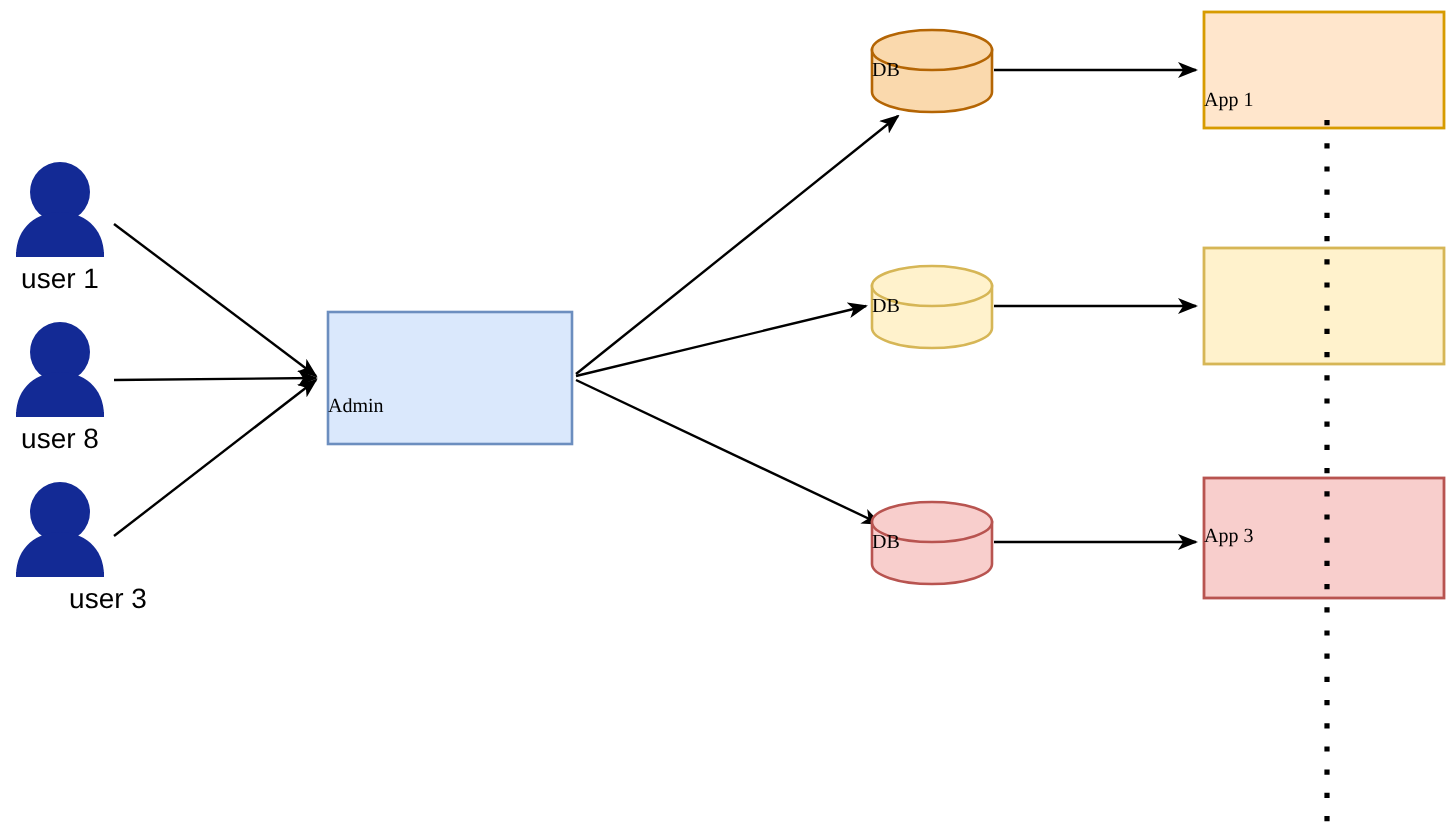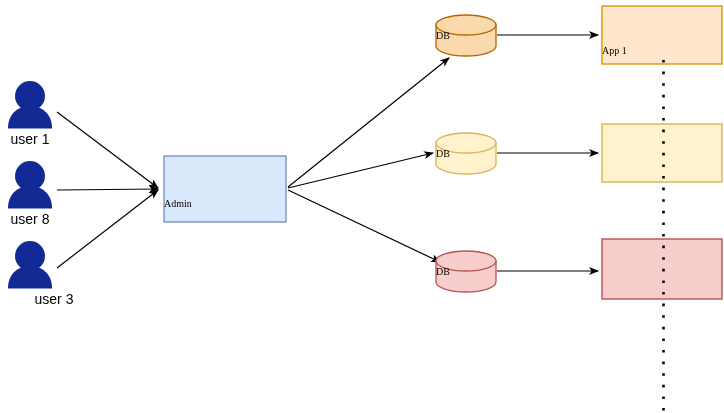--- a/index.html
+++ b/index.html
@@ -106,14 +106,15 @@
   <div class="user-label" style="left:0px; top:211px; width:60px;">user 8</div>
   <div class="user-label" style="left:0px; top:291px; width:60px;padding-left:24px;">user 3</div>
 
   <div class="node-label" style="left:164px; top:183px; width:122px;margin-top:15px;">Admin</div>
 
   <div class="node-label" style="left:436px; top:30px; width:60px;">DB</div>
   <div class="node-label" style="left:436px; top:148px; width:60px;">DB</div>
   <div class="node-label" style="left:436px; top:266px; width:60px;">DB</div>
 
   <div class="node-label" style="left:602px; top:45px; width:144px;">App 1</div>
+  <div class="node-label" style="left:602px; top:263px; width:120px;">App 3</div>
 
 </div>
 
 </body></html>

